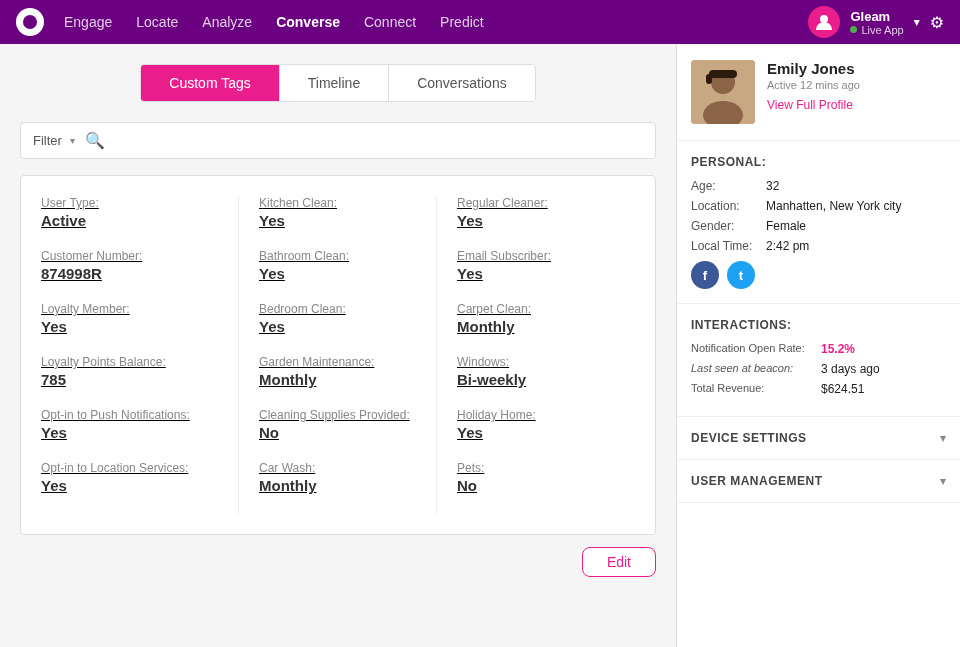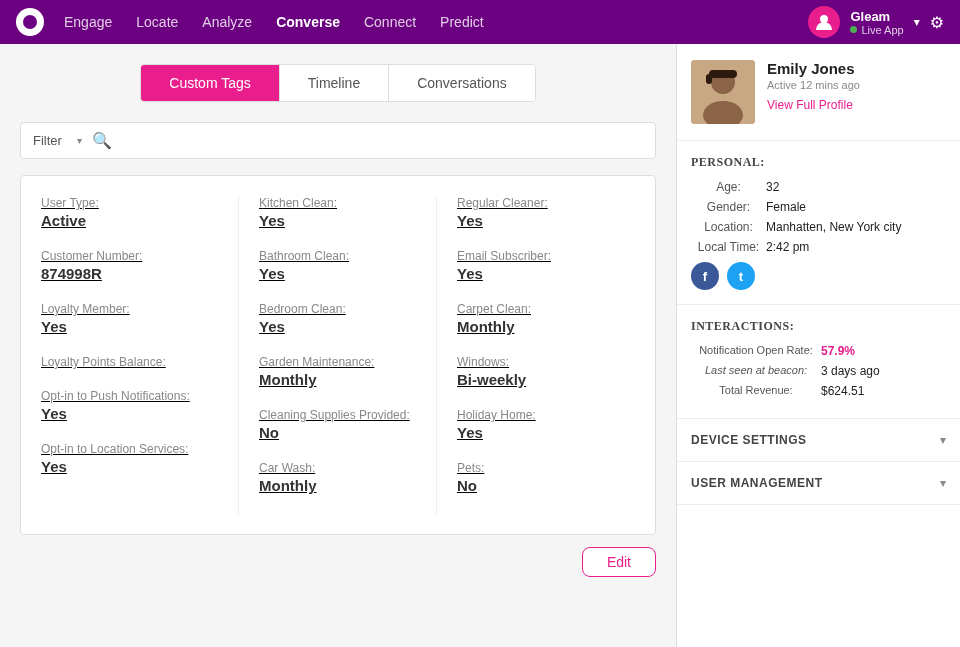--- a/index.html
+++ b/index.html
@@ -112,21 +112,21 @@
       background: white;
       border: 1px solid #ddd;
       border-radius: 4px;
       padding: 8px 12px;
       margin-bottom: 16px;
       gap: 10px;
     }
     .filter-btn {
       display: flex;
       align-items: center;
-      gap: 15px;
+      gap: 8px;
       font-size: 13px;
       color: #555;
       cursor: pointer;
       background: none;
       border: none;
     }
     .filter-chevron { font-size: 10px; color: #888; }
     .search-icon-btn { background: none; border: none; cursor: pointer; color: #888; font-size: 16px; }
 
     
@@ -214,28 +214,26 @@
     .section {
       padding: 14px;
       border-bottom: 1px solid #eee;
     }
     .section-title {
       font-size: 12px;
       font-weight: 700;
       color: #444;
       margin-bottom: 10px;
       letter-spacing: 0.5px;
-      font-family: Liberation Serif, serif;
     }
     .info-row {
       display: flex;
       margin-bottom: 6px;
       font-size: 12px;
       align-items: flex-start;
-      text-align: center;
     }
     .info-key { color: #555; font-weight: 500; min-width: 75px; flex-shrink: 0; }
     .info-val { color: #222; }
 
     
     .social-icons {
       display: flex;
       gap: 8px;
       margin-top: 8px;
     }
@@ -336,20 +334,21 @@
         <div class="data-field">
           <div class="data-label">Customer Number:</div>
           <div class="data-value">874998R</div>
         </div>
         <div class="data-field">
           <div class="data-label">Loyalty Member:</div>
           <div class="data-value">Yes</div>
         </div>
         <div class="data-field">
           <div class="data-label">Loyalty Points Balance:</div>
+          <div class="data-value">785</div>
         </div>
         <div class="data-field">
           <div class="data-label">Opt-in to Push Notifications:</div>
           <div class="data-value">Yes</div>
         </div>
         <div class="data-field">
           <div class="data-label">Opt-in to Location Services:</div>
           <div class="data-value">Yes</div>
         </div>
       </div>
@@ -436,42 +435,42 @@
       </div>
     </div>
 
     <div class="section">
       <div class="section-title">PERSONAL:</div>
       <div class="info-row">
         <span class="info-key">Age:</span>
         <span class="info-val">32</span>
       </div>
       <div class="info-row">
+        <span class="info-key">Location:</span>
+        <span class="info-val">Manhatten, New York city</span>
+      </div>
+      <div class="info-row">
         <span class="info-key">Gender:</span>
         <span class="info-val">Female</span>
-      </div>
-      <div class="info-row">
-        <span class="info-key">Location:</span>
-        <span class="info-val">Manhatten, New York city</span>
       </div>
       <div class="info-row">
         <span class="info-key">Local Time:</span>
         <span class="info-val">2:42 pm</span>
       </div>
       <div class="social-icons">
         <div class="social-icon social-fb">f</div>
         <div class="social-icon social-tw">t</div>
       </div>
     </div>
 
     <div class="section">
       <div class="section-title">INTERACTIONS:</div>
       <div class="info-row">
         <span class="info-key" style="min-width:130px; font-size:11px;">Notification Open Rate:</span>
-        <span class="info-val highlight-val">57.9%</span>
+        <span class="info-val highlight-val">15.2%</span>
       </div>
       <div class="info-row">
         <span class="info-key" style="min-width:130px; font-size:11px;font-style:italic;">Last seen at beacon:</span>
         <span class="info-val">3 days ago</span>
       </div>
       <div class="info-row">
         <span class="info-key" style="min-width:130px; font-size:11px;">Total Revenue:</span>
         <span class="info-val">$624.51</span>
       </div>
     </div>

